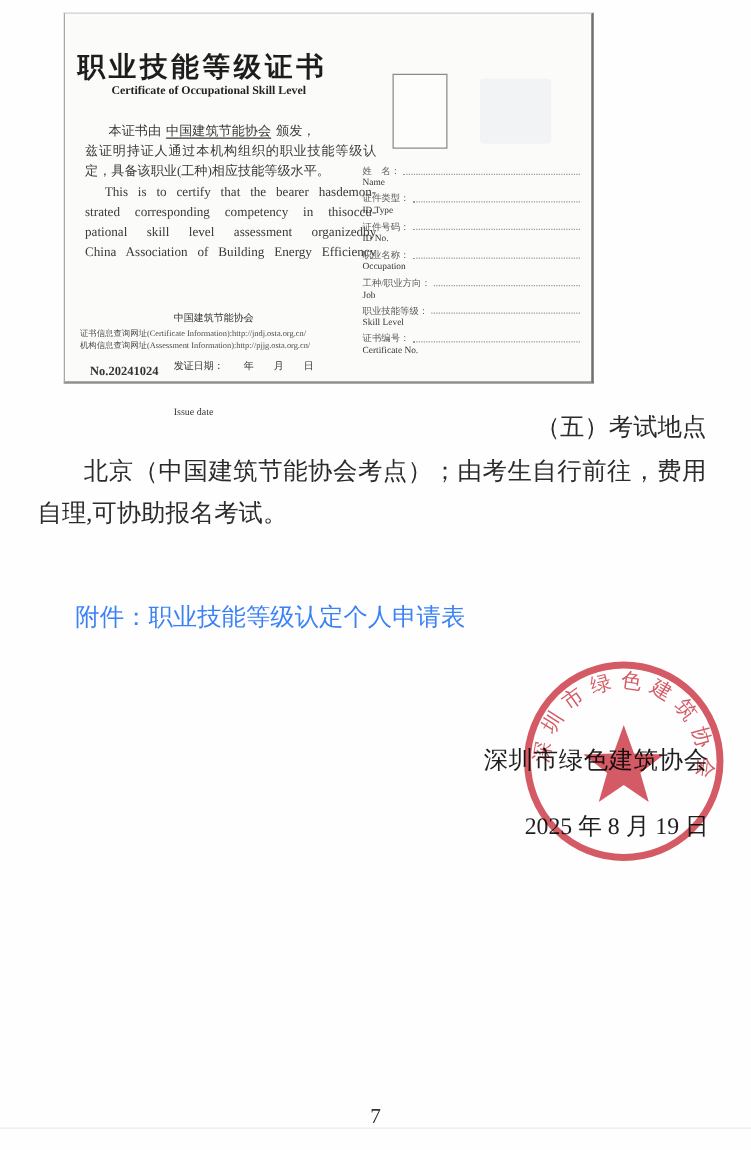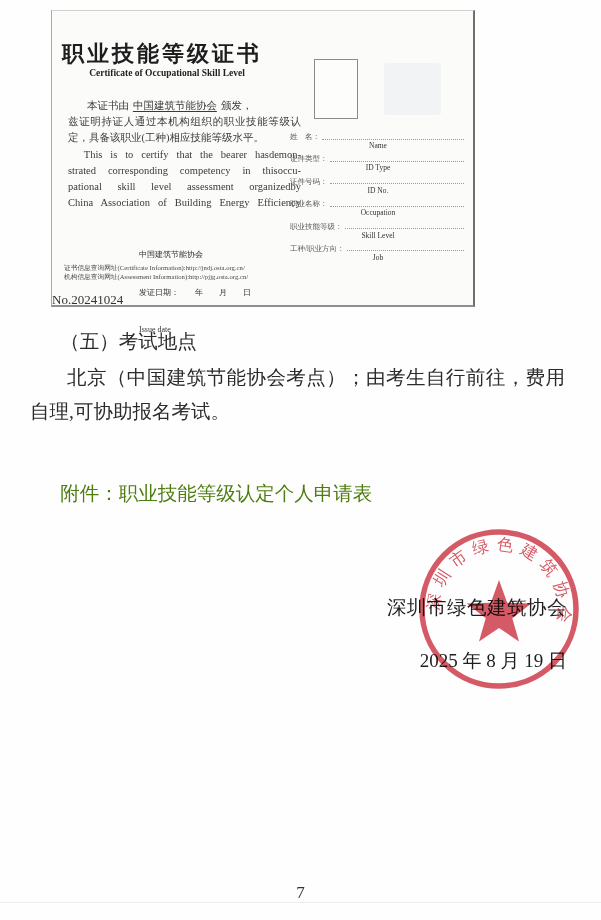--- a/index.html
+++ b/index.html
@@ -41,54 +41,54 @@
 
   .sign-block {
     position:absolute; left:87px; top:213px; font-size:8px; line-height:12.5px;
     color:#333; white-space:pre;
   }
   .cert-footer {
     position:absolute; left:12px; top:252px; font-size:6.7px; line-height:9.4px;
     color:#4a4a4a; white-space:nowrap;
   }
   .cert-serial {
-    position:absolute; left:0; top:281px; font-size:13px; font-weight:normal; color:#333;
+    position:absolute; left:20px; top:281px; font-size:10px; font-weight:bold; color:#333;
   }
 
   .photo-box {
     position:absolute; left:262px; top:48px; width:44px; height:60px;
     border:1.5px solid #8a8a8a; background:#fdfdfc;
   }
   .watermark-sq {
     position:absolute; left:332px; top:52px; width:57px; height:52px;
     background:#f2f3f5; border-radius:3px;
   }
 
   .fields {
-    position:absolute; left:238px; top:121px; width:176px;text-align:center;
+    position:absolute; left:238px; top:121px; width:176px;
   }
   .field-row { height:22.4px; }
   .field-cn { display:flex; font-size:7.5px; color:#5a5a5a; line-height:9px; }
   .field-cn .lbl { white-space:pre; }
   .field-line { flex:1; border-bottom:1px dotted #9a9a98; margin:0 2px 1.5px 2px; }
   .field-en { font-size:7.5px; color:#333; line-height:10px; }
 
   
   .sec-heading {
     position:absolute; left:30px; right:36px; top:328px;
-    font-size:19.5px; text-indent:1.55em; color:#2b2b2b;
+    font-size:19.5px; text-indent:1.55em; color:#2b2b2b;text-align:right;
   }
   .body-para {
     position:absolute; left:30px; right:36px; top:361px;
     font-size:19.5px; line-height:33.5px; text-indent:1.9em;
     text-align:justify; color:#2b2b2b;
   }
   .attachment {
     position:absolute; left:30px; right:36px; top:480px;
-    font-size:19.5px; text-indent:1.55em; color:#4d7c0f;
+    font-size:19.5px; text-indent:1.55em; color:#3b82f6;
   }
   .sig-org {
     position:absolute; right:34px; top:594px; font-size:19.5px;
     letter-spacing:0.5px; color:#1f1f1f;
   }
   .sig-date {
     position:absolute; right:34px; top:648px; font-size:19px; color:#1f1f1f;
     white-space:pre;
   }
 
@@ -171,34 +171,41 @@
         <div class="field-row">
           <div class="field-cn">
             <span class="lbl">职业名称：</span>
             <span class="field-line"></span>
           </div>
           <div class="field-en">Occupation</div>
         </div>
 
         <div class="field-row">
           <div class="field-cn">
+            <span class="lbl">工种/职业方向：</span>
+            <span class="field-line"></span>
+          </div>
+          <div class="field-en">Job</div>
+        </div>
+
+        <div class="field-row">
+          <div class="field-cn">
             <span class="lbl">职业技能等级：</span>
             <span class="field-line"></span>
           </div>
           <div class="field-en">Skill Level</div>
         </div>
 
         <div class="field-row">
           <div class="field-cn">
-            <span class="lbl">工种/职业方向：</span>
-            <span class="field-line"></span>
-          </div>
-          <div class="field-en">Job</div>
-        </div>
-
+            <span class="lbl">证书编号：</span>
+            <span class="field-line"></span>
+          </div>
+          <div class="field-en">Certificate No.</div>
+        </div>
       </div>
   </div>
 
   <div class="sec-heading">（五）考试地点</div>
   <div class="body-para">北京（中国建筑节能协会考点）；由考生自行前往，费用自理,可协助报名考试。</div>
   <div class="attachment">附件：职业技能等级认定个人申请表</div>
 
   <div class="sig-org">深圳市绿色建筑协会</div>
   <div class="sig-date">2025 年 8 月 19 日</div>
 

